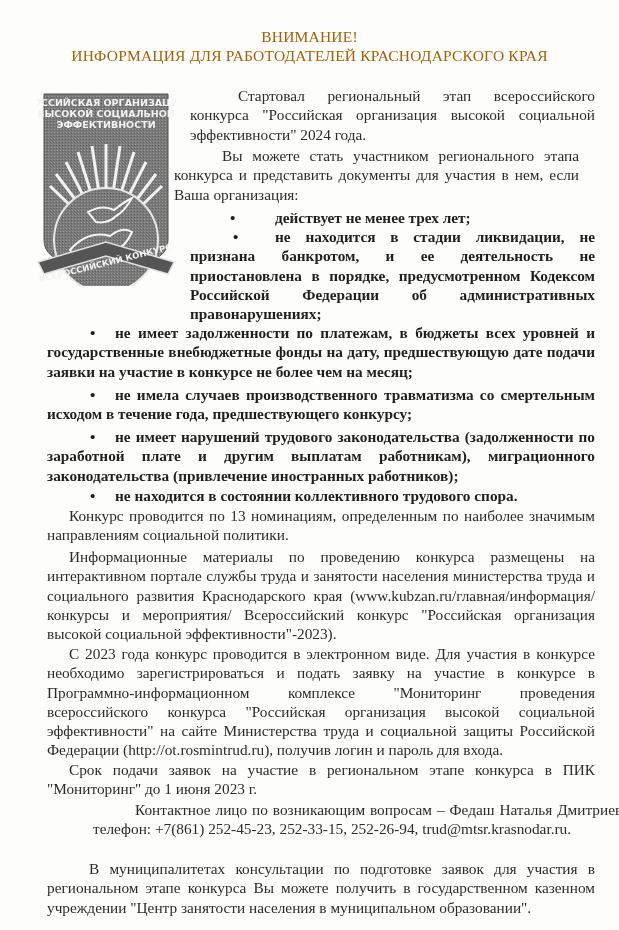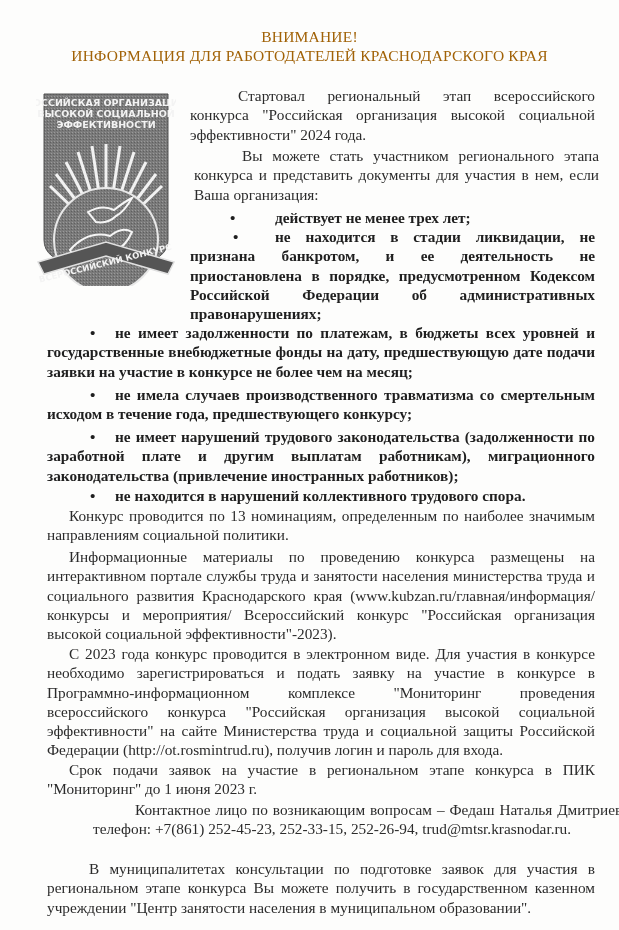--- a/index.html
+++ b/index.html
@@ -70,21 +70,21 @@
       <text x="70" y="16" font-size="9.5" font-family="DejaVu Sans, sans-serif" font-weight="bold" fill="#f3f3f3" text-anchor="middle">РОССИЙСКАЯ ОРГАНИЗАЦИЯ</text>
       <text x="70" y="27" font-size="9.5" font-family="DejaVu Sans, sans-serif" font-weight="bold" fill="#f3f3f3" text-anchor="middle">ВЫСОКОЙ СОЦИАЛЬНОЙ</text>
       <text x="70" y="38" font-size="9.5" font-family="DejaVu Sans, sans-serif" font-weight="bold" fill="#f3f3f3" text-anchor="middle">ЭФФЕКТИВНОСТИ</text>
 
       <path d="M2 172 L70 152 L138 172 L132 184 L70 166 L8 184 Z" fill="#555" stroke="#e0e0e0" stroke-width="1.5"></path>
       <text x="70" y="176" font-size="8.5" font-family="DejaVu Sans, sans-serif" font-weight="bold" fill="#f3f3f3" text-anchor="middle" transform="rotate(-14 70 176)">ВСЕРОССИЙСКИЙ КОНКУРС</text>
     </svg>
   </div>
 
   <div class="txt ind" style="left:190px; top:86px; width:405px;">Стартовал региональный этап всероссийского конкурса "Российская организация высокой социальной эффективности" 2024 года.</div>
-  <div class="txt ind" style="left:194px; top:146px; width:405px;">Вы можете стать участником регионального этапа конкурса и представить документы для участия в нем, если Ваша организация:</div>
+  <div class="txt ind" style="left:174px; top:146px; width:405px;">Вы можете стать участником регионального этапа конкурса и представить документы для участия в нем, если Ваша организация:</div>
 
   <div class="txt bold" style="left:233px; top:208px; width:362px; text-align:left;">
     <span style="position:absolute; left:-3px;">•</span>
     <span style="padding-left:42px; display:block;">действует не менее трех лет;</span>
   </div>
 
   <div class="txt bold" style="left:190px; top:227px; width:405px; text-indent:43px;">
     <span style="position:absolute; left:43px; text-indent:0;">•</span>
     <span style="padding-left:42px;">не находится в стадии ликвидации, не признана банкротом, и ее деятельность не приостановлена в порядке, предусмотренном Кодексом Российской Федерации об административных правонарушениях;</span>
   </div>
@@ -99,21 +99,21 @@
     <span style="padding-left:24px;">не имела случаев производственного травматизма со смертельным исходом в течение года, предшествующего конкурсу;</span>
   </div>
 
   <div class="txt bold" style="left:47px; top:427px; width:548px; text-indent:44px;">
     <span style="position:absolute; left:43px; text-indent:0;">•</span>
     <span style="padding-left:24px;">не имеет нарушений трудового законодательства (задолженности по заработной плате и другим выплатам работникам), миграционного законодательства (привлечение иностранных работников);</span>
   </div>
 
   <div class="txt bold" style="left:47px; top:486px; width:548px; text-indent:44px; text-align:left;">
     <span style="position:absolute; left:43px; text-indent:0;">•</span>
-    <span style="padding-left:24px;">не находится в нарушений коллективного трудового спора.</span>
+    <span style="padding-left:24px;">не находится в состоянии коллективного трудового спора.</span>
   </div>
 
   <div class="txt" style="left:47px; top:506px; width:548px; text-indent:22px;">Конкурс проводится по 13 номинациям, определенным по наиболее значимым направлениям социальной политики.</div>
   <div class="txt" style="left:47px; top:547px; width:548px; text-indent:22px;">Информационные материалы по проведению конкурса размещены на интерактивном портале службы труда и занятости населения министерства труда и социального развития Краснодарского края (www.kubzan.ru/главная/информация/конкурсы и мероприятия/ Всероссийский конкурс "Российская организация высокой социальной эффективности"-2023).</div>
   <div class="txt" style="left:47px; top:644px; width:548px; text-indent:22px;">С 2023 года конкурс проводится в электронном виде. Для участия в конкурсе необходимо зарегистрироваться и подать заявку на участие в конкурсе в Программно-информационном комплексе "Мониторинг проведения всероссийского конкурса "Российская организация высокой социальной эффективности" на сайте Министерства труда и социальной защиты Российской Федерации (http://ot.rosmintrud.ru), получив логин и пароль для входа.</div>
   <div class="txt" style="left:47px; top:760px; width:548px; text-indent:22px;">Срок подачи заявок на участие в региональном этапе конкурса в ПИК "Мониторинг" до 1 июня 2023 г.</div>
   <div class="txt" style="left:50px; top:800px; width:548px; text-indent:42px;margin-left:43px;">Контактное лицо по возникающим вопросам – Федаш Наталья Дмитриевна, телефон: +7(861) 252-45-23, 252-33-15, 252-26-94, trud@mtsr.krasnodar.ru.</div>
   <div class="txt" style="left:47px; top:859px; width:548px; text-indent:42px;">В муниципалитетах консультации по подготовке заявок для участия в региональном этапе конкурса Вы можете получить в государственном казенном учреждении "Центр занятости населения в муниципальном образовании".</div>
 
 </div>

